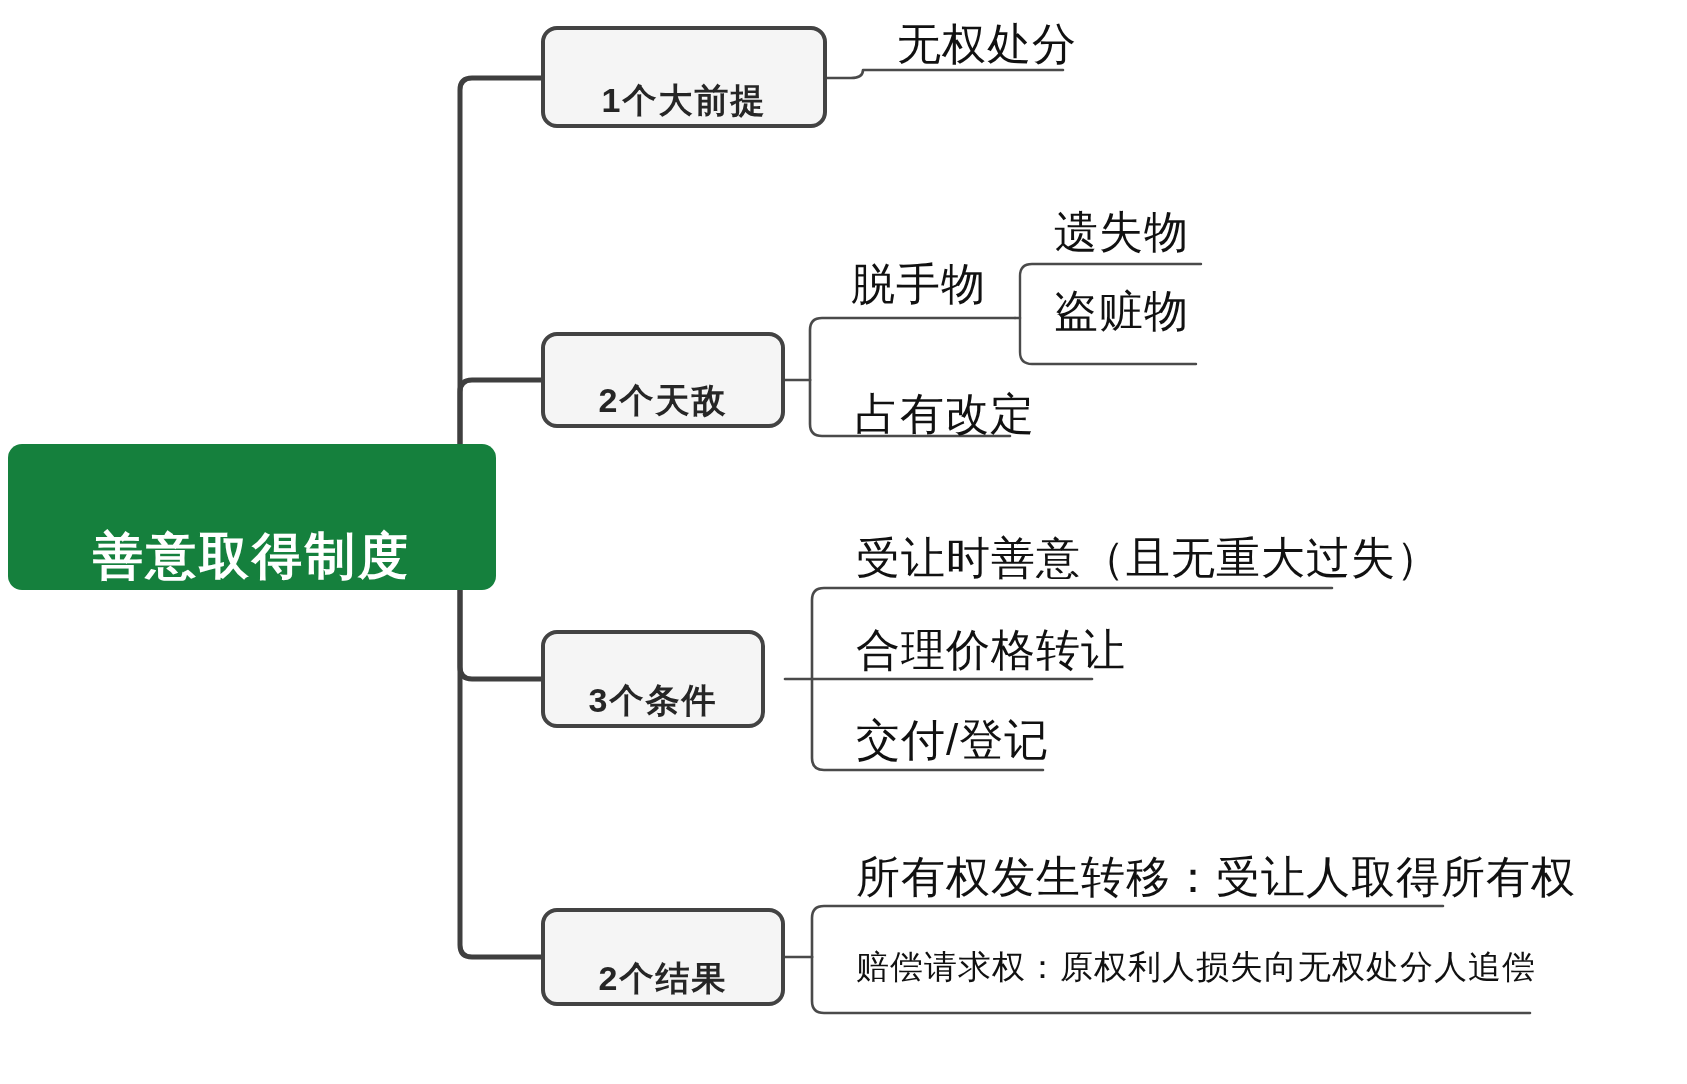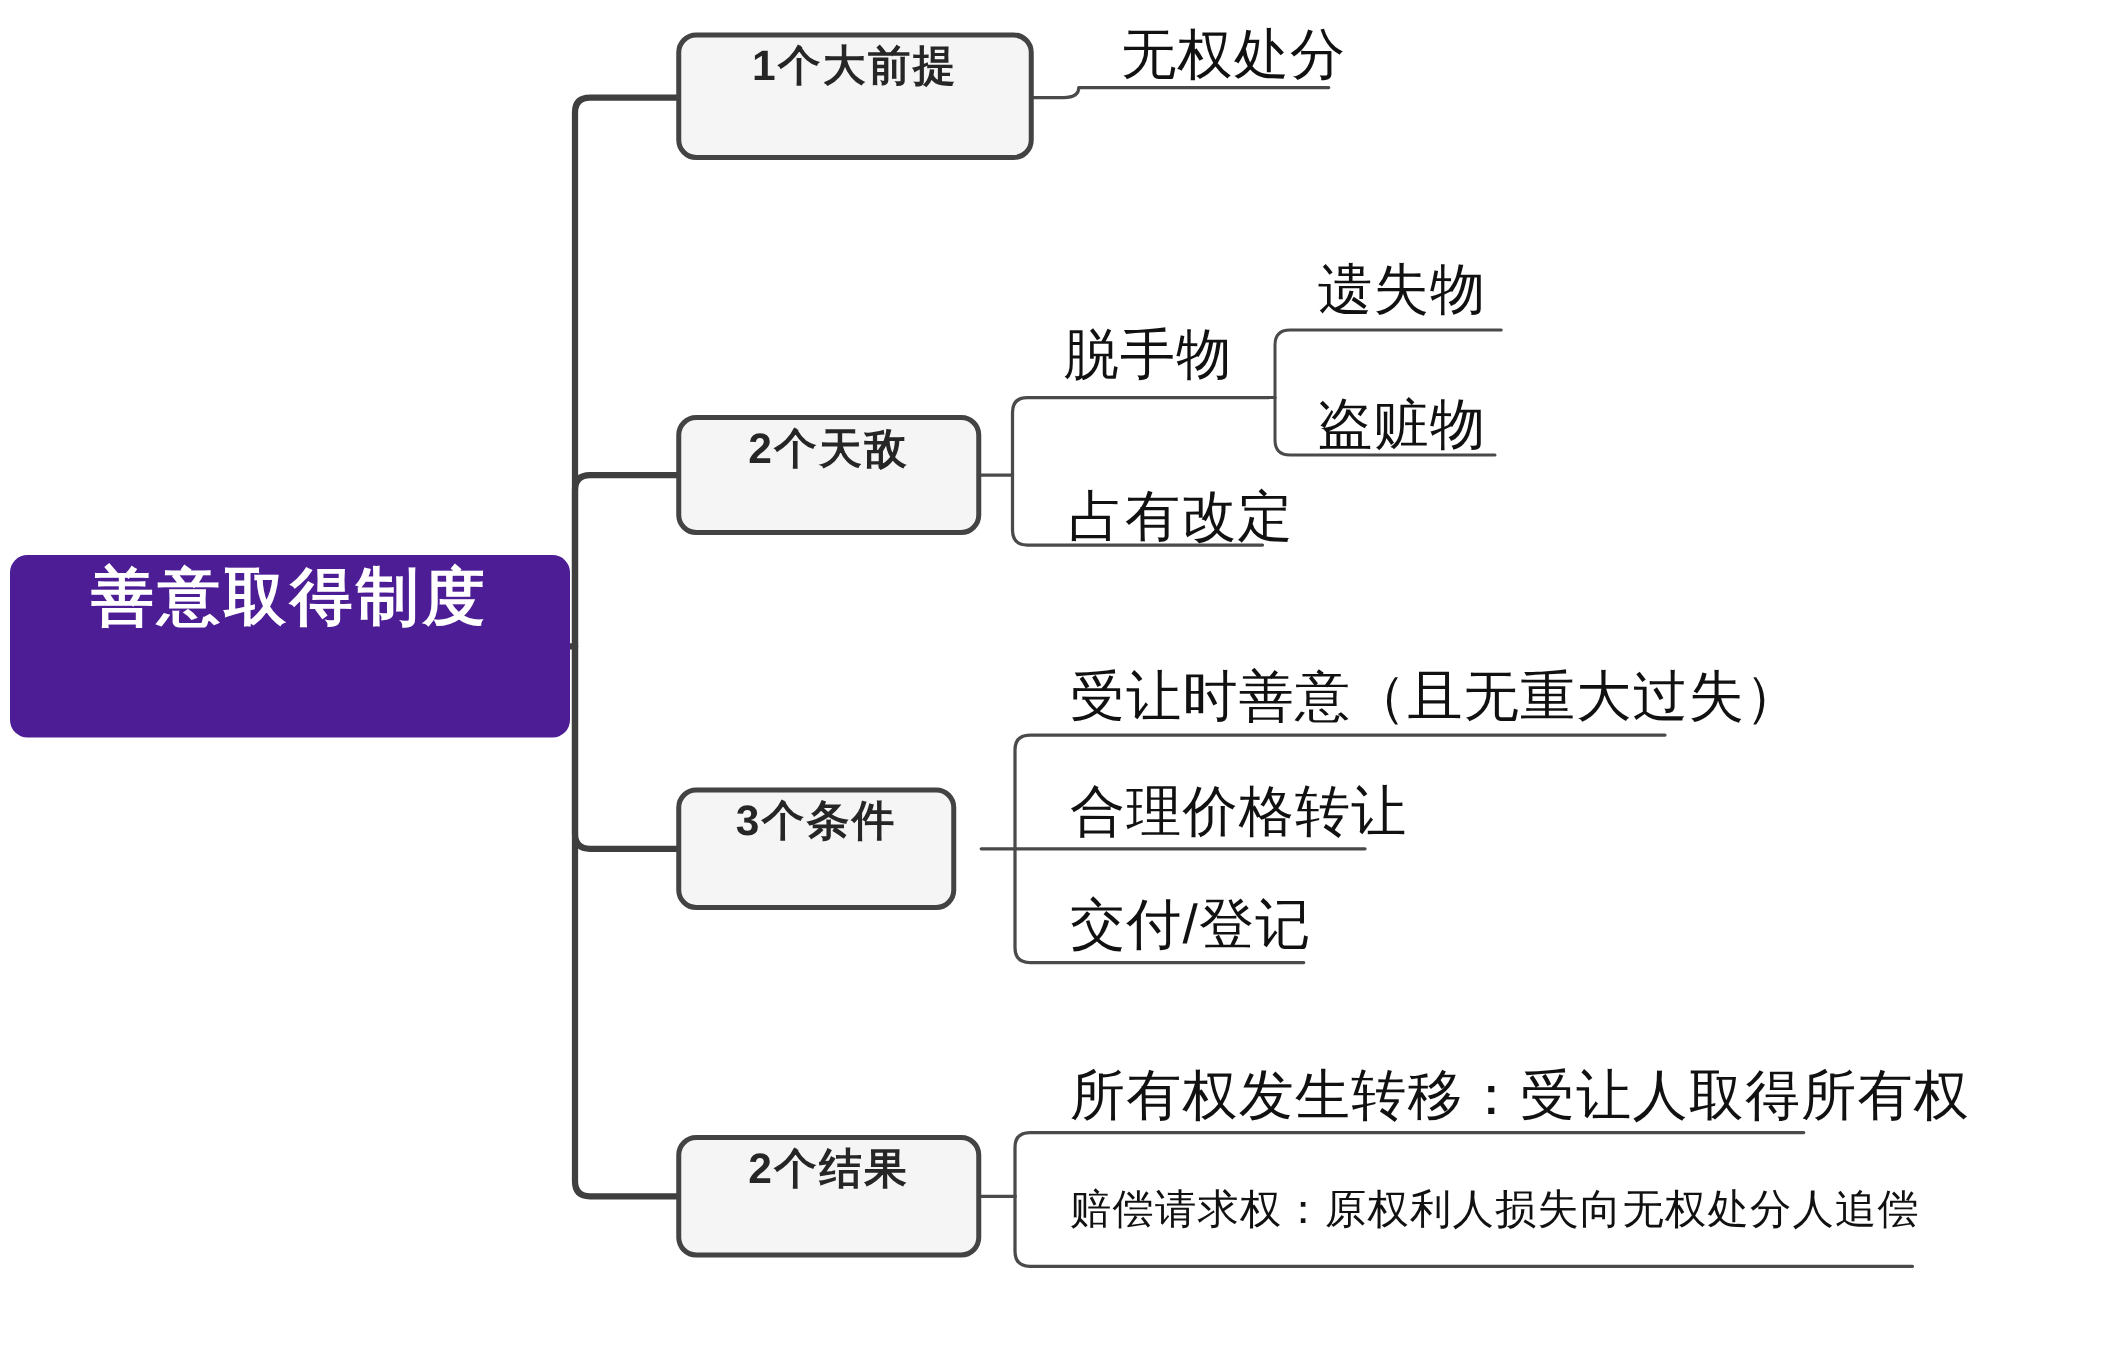--- a/index.html
+++ b/index.html
@@ -45,30 +45,30 @@
     stroke: #4a4a4a;
     stroke-width: 2.4;
     stroke-linecap: round;
     stroke-linejoin: round;
   }
   
   .node {
     position: absolute;
     box-sizing: border-box;
     display: flex;
-    align-items: flex-start;
+    align-items: flex-end;
     justify-content: center;
     text-align: center;
   }
   #root-node {
     left: 8px;
     top: 444px;
-    width: 448px;
+    width: 488px;
     height: 146px;
-    background: #4c1d95;
+    background: #15803d;
     border-radius: 14px;
     color: #ffffff;
     font-size: 50px;
     font-weight: bold;
     letter-spacing: 3px;
   }
   .branch-node {
     background: #f5f5f5;
     border: 4px solid #434343;
     border-radius: 16px;
@@ -147,21 +147,21 @@
   <div class="node branch-node" id="branch-3">
     <span>2个结果</span>
   </div>
 
   <div class="leaf" style="left:897px; top:22px;">无权处分</div>
 
   <div class="leaf" style="left:851px; top:262px;">脱手物</div>
 
   <div class="leaf" style="left:1054px; top:210px;">遗失物</div>
 
-  <div class="leaf" style="left:1054px; top:318px;">盗赃物</div>
+  <div class="leaf" style="left:1054px; top:292px;font-family:Liberation Mono, monospace;">盗赃物</div>
 
   <div class="leaf" style="left:855px; top:392px;">占有改定</div>
 
   <div class="leaf" style="left:856px; top:536px;">受让时善意（且无重大过失）</div>
 
   <div class="leaf" style="left:856px; top:628px;">合理价格转让</div>
 
   <div class="leaf" style="left:856px; top:718px;">交付/登记</div>
 
   <div class="leaf" style="left:856px; top:855px;">所有权发生转移：受让人取得所有权</div>

